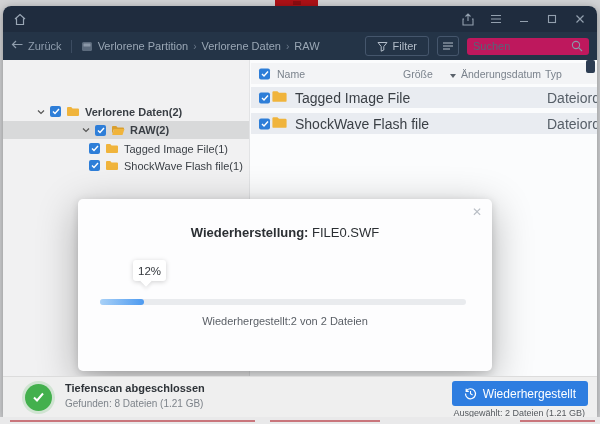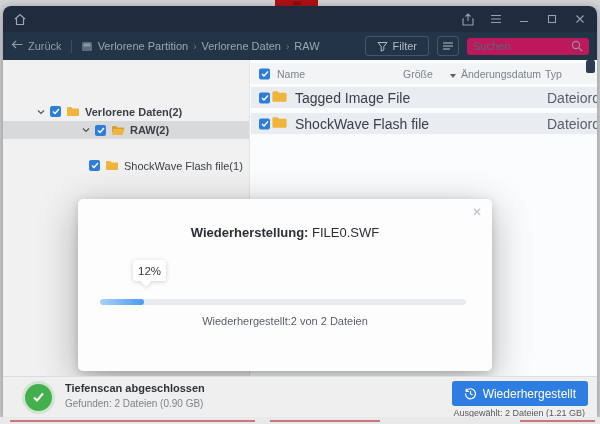--- a/index.html
+++ b/index.html
@@ -217,20 +217,31 @@
             <svg width="8" height="7" viewBox="0 0 8 7">
               <path d="M1 3.5 L3 5.5 L7 1" fill="none" stroke="#fff" stroke-width="1.4"></path>
             </svg>
           </span>
         <svg width="14" height="11" viewBox="0 0 14 11">
             <path d="M1 2 a1 1 0 0 1 1-1 h3.2 l1.4 1.4 H12 a1 1 0 0 1 1 1 V4 H3 L1 9 Z" fill="#d99f2e"></path>
             <path d="M3 4 H13.5 L11.5 10 H1.2 Z" fill="#f0b43c"></path>
           </svg>
         <span class="bold">RAW(2)</span>
       </div>
+      <div class="trow" style="top:80px; padding-left:86px;">
+        <span class="cb">
+            <svg width="8" height="7" viewBox="0 0 8 7">
+              <path d="M1 3.5 L3 5.5 L7 1" fill="none" stroke="#fff" stroke-width="1.4"></path>
+            </svg>
+          </span>
+        <svg width="14" height="11" viewBox="0 0 14 11">
+            <path d="M1 2 a1 1 0 0 1 1-1 h3.2 l1.4 1.4 H12 a1 1 0 0 1 1 1 V9 a1 1 0 0 1-1 1 H2 a1 1 0 0 1-1-1 Z" fill="#f0b43c"></path>
+          </svg>
+        <span>Tagged Image File(1)</span>
+      </div>
       <div class="trow" style="top:97px; padding-left:86px;">
         <span class="cb">
             <svg width="8" height="7" viewBox="0 0 8 7">
               <path d="M1 3.5 L3 5.5 L7 1" fill="none" stroke="#fff" stroke-width="1.4"></path>
             </svg>
           </span>
         <svg width="14" height="11" viewBox="0 0 14 11">
             <path d="M1 2 a1 1 0 0 1 1-1 h3.2 l1.4 1.4 H12 a1 1 0 0 1 1 1 V9 a1 1 0 0 1-1 1 H2 a1 1 0 0 1-1-1 Z" fill="#f0b43c"></path>
           </svg>
         <span>ShockWave Flash file(1)</span>
@@ -293,21 +304,21 @@
   </div>
 
   <div class="statusbar">
     <div class="ok-circle">
       <svg width="13" height="11" viewBox="0 0 13 11">
           <path d="M2 5.5 L5 8.5 L11 1.5" fill="none" stroke="#fff" stroke-width="2"></path>
         </svg>
     </div>
     <div class="sb-text">
       <div class="sb-title">Tiefenscan abgeschlossen</div>
-      <div class="sb-sub">Gefunden: 2 Dateien (0.90 GB)</div>
+      <div class="sb-sub">Gefunden: 8 Dateien (1.21 GB)</div>
     </div>
     <button class="recover-btn">
       <svg width="13" height="13" viewBox="0 0 13 13">
           <path d="M2.2 4.2 A5 5 0 1 1 1.5 6.5 M2.2 1.8 V4.4 H4.8" fill="none" stroke="#fff" stroke-width="1.2"></path>
           <path d="M6.5 4 V6.8 L8.6 8" fill="none" stroke="#fff" stroke-width="1.1"></path>
         </svg>
       <span>Wiederhergestellt</span>
     </button>
     <div class="sb-selected">Ausgewählt: 2 Dateien (1.21 GB)</div>
   </div>

